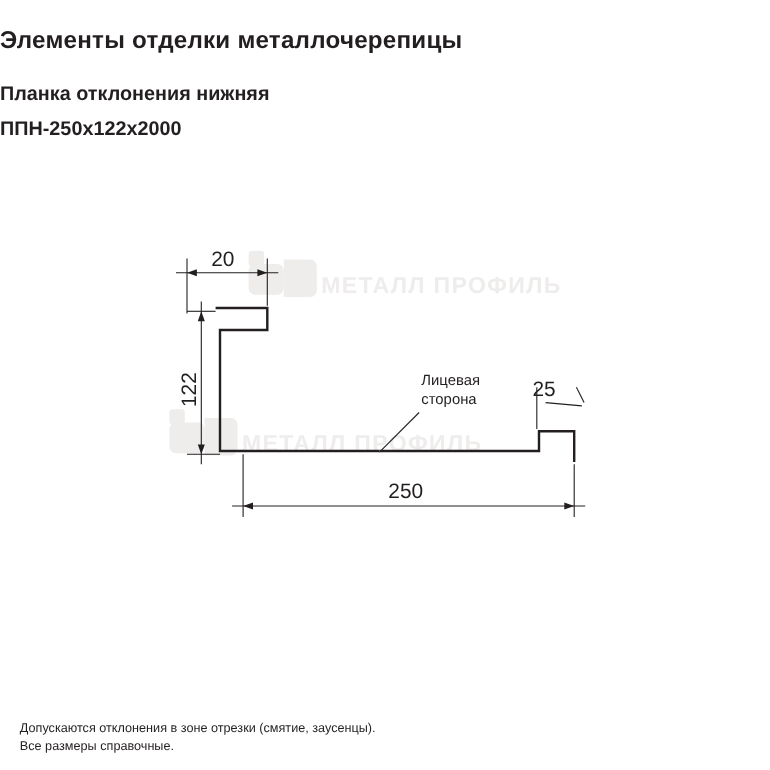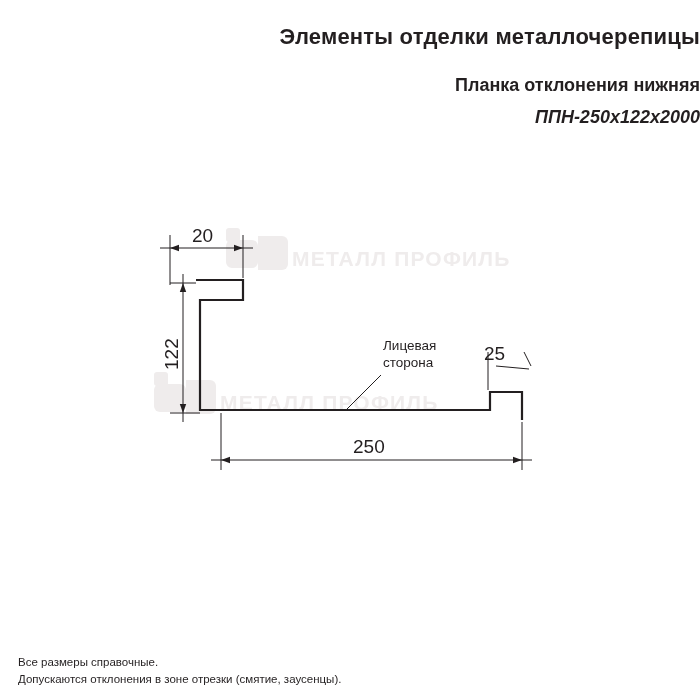--- a/index.html
+++ b/index.html
@@ -19,40 +19,39 @@
     position: absolute;
     left: 0; top: 0;
     width: 700px;
     height: 700px;
   }
   .title-block {
     position: absolute;
     left: 0;
     top: 22px;
     width: 700px;
-    text-align: right;
+    text-align: left;
   }
   .title-main {
     font-size: 22px;
     font-weight: bold;
     letter-spacing: 0.2px;
     line-height: 30px;
   }
   .title-sub {
     font-size: 18px;
     font-weight: bold;
     line-height: 26px;
     margin-top: 20px;
   }
   .title-code {
     font-size: 18px;
     font-weight: bold;
     line-height: 26px;
     margin-top: 6px;
-    font-style: italic;
   }
   .drawing {
     position: absolute;
     left: 0;
     top: 170px;
     width: 700px;
     height: 360px;
   }
   .footer {
     position: absolute;
@@ -186,17 +185,17 @@
       <g>
         <line class="leader" x1="381" y1="205" x2="345" y2="241"></line>
         <text class="lbl-text" x="383" y="180">Лицевая</text>
         <text class="lbl-text" x="383" y="197">сторона</text>
       </g>
 
     </svg>
   </div>
 
   <div class="footer">
+    <div>Допускаются отклонения в зоне отрезки (смятие, заусенцы).</div>
     <div>Все размеры справочные.</div>
-    <div>Допускаются отклонения в зоне отрезки (смятие, заусенцы).</div>
   </div>
 
 </div>
 
 </body></html>

